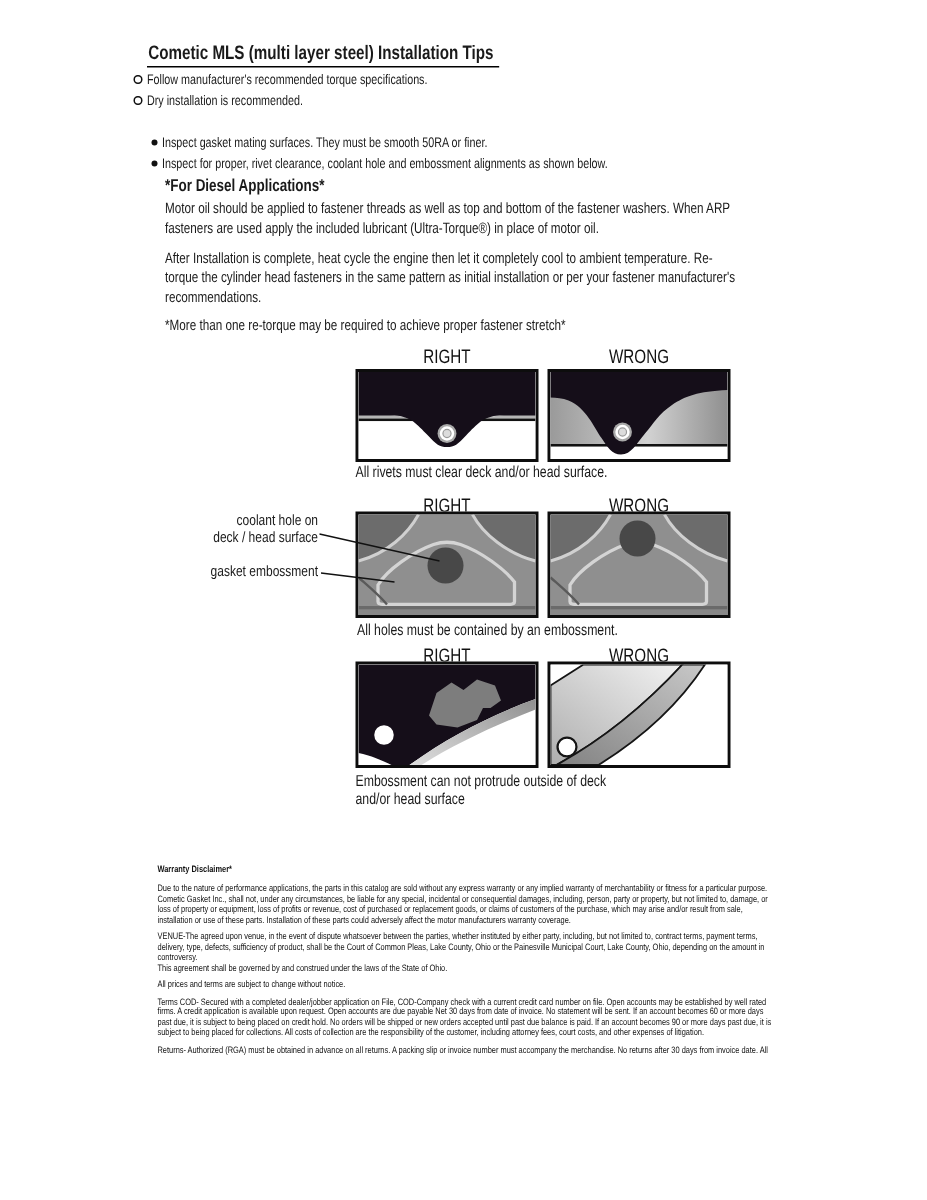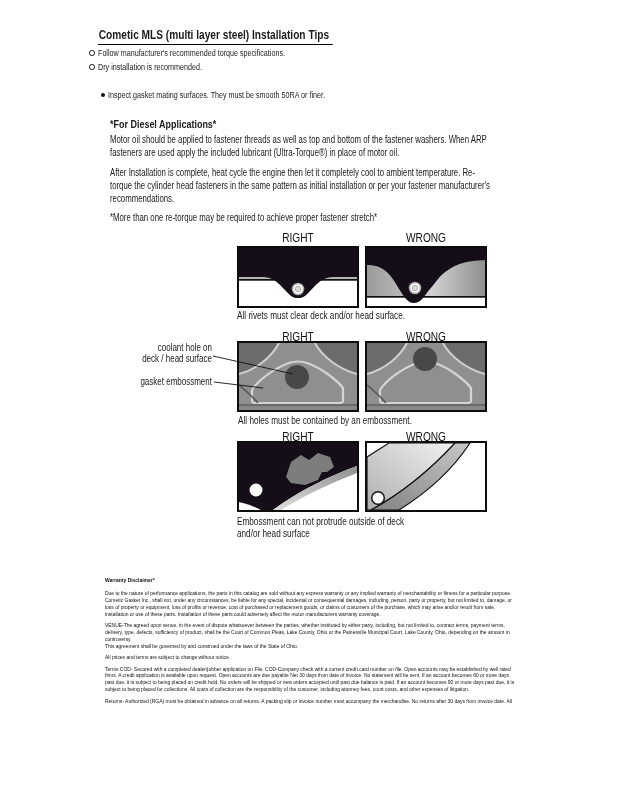--- a/index.html
+++ b/index.html
@@ -57,20 +57,24 @@
     <span class="dot-open"></span>
     <span class="b-text cx">Dry installation is recommended.</span>
   </div>
   <div class="b-row" style="top:46px">
     <span class="dot-open"></span>
     <span class="b-text cx">Follow manufacturer's recommended torque specifications.</span>
   </div>
   <div class="b-row sub" style="top:88px">
     <span class="dot-fill"></span>
     <span class="b-text cx">Inspect gasket mating surfaces.  They must be smooth 50RA or finer.</span>
+  </div>
+  <div class="b-row sub" style="top:102px">
+    <span class="dot-fill"></span>
+    <span class="b-text cx">Inspect for proper, rivet clearance, coolant hole and embossment alignments as shown below.</span>
   </div>
 
   <div class="abs diesel-heading cx">*For Diesel Applications*</div>
   <div class="abs paras">
     <p>Motor oil should be applied to fastener threads as well as top and bottom of the fastener washers. When ARP fasteners are used apply the included lubricant (Ultra-Torque®) in place of motor oil.</p>
     <p>After Installation is complete, heat cycle the engine then let it completely cool to ambient temperature. Re-torque the cylinder head fasteners in the same pattern as initial installation or per your fastener manufacturer's recommendations.</p>
     <p>*More than one re-torque may be required to achieve proper fastener stretch*</p>
   </div>
 
   <div class="dlabel" style="left:237px; top:230px">RIGHT</div>

